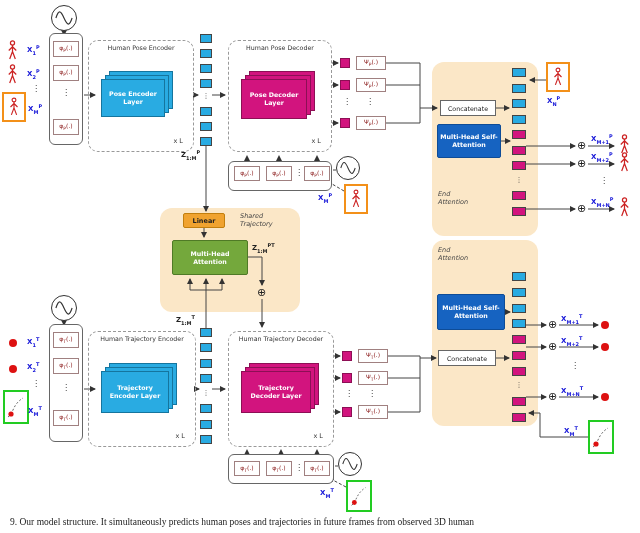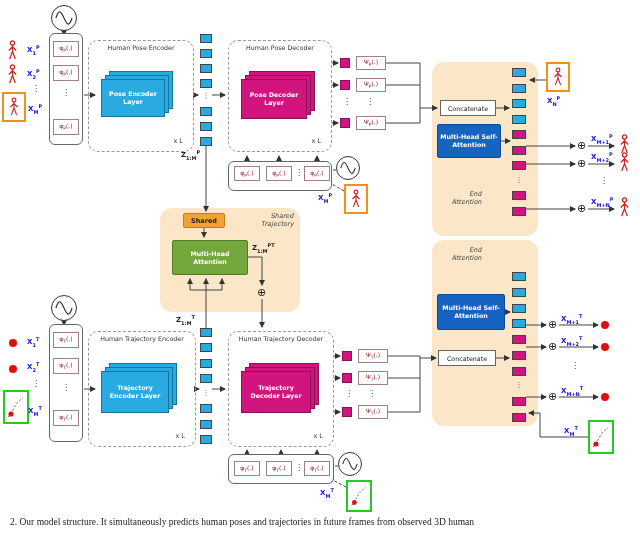--- a/index.html
+++ b/index.html
@@ -27,21 +27,21 @@
   .dec .ly{background:#D2147E;border-color:#8D0F55;}
   .cells{position:absolute;display:flex;flex-direction:column;justify-content:space-between;}
   .cells .c{width:100%;height:9px;border:1px solid #444;}
   .cells .c.cy{background:#29ABE2;}
   .cells .c.mg{background:#D2147E;}
   .cells .c.dd{border:none;background:none;text-align:center;font-size:7px;line-height:1;height:8px;color:#333;}
   .bluebx{position:absolute;background:#1663C1;border:1px solid #0E4C97;color:#fff;font-weight:bold;font-size:6.3px;display:flex;align-items:center;justify-content:center;text-align:center;line-height:1.25;padding:2px;border-radius:2px;}
   .greenbx{position:absolute;background:#74A83C;border:1px solid #4F7A26;color:#fff;font-weight:bold;font-size:6.3px;display:flex;align-items:center;justify-content:center;text-align:center;line-height:1.25;padding:2px;border-radius:2px;}
   .orangebx{position:absolute;background:#F0A330;border:1px solid #C27F0E;color:#222;font-weight:bold;font-size:6.5px;display:flex;align-items:center;justify-content:center;border-radius:2px;}
   .whitebx{position:absolute;background:#fff;border:1px solid #666;font-size:6.3px;color:#222;display:flex;align-items:center;justify-content:center;}
-  .ital{position:absolute;font-style:italic;font-size:6.5px;color:#444;text-align:right;line-height:1.3;}
+  .ital{position:absolute;font-style:italic;font-size:6.5px;color:#444;text-align:left;line-height:1.3;}
   .msq{position:absolute;width:10px;height:10px;background:#D2147E;border:1px solid #8D0F55;}
   .psibx{position:absolute;width:30px;height:14px;background:#fff;border:1px solid #A08080;display:flex;align-items:center;justify-content:center;font-size:6px;color:#8B1A1A;}
   .obox{position:absolute;border:2px solid #F39019;background:#fff;display:flex;align-items:center;justify-content:center;}
   .gbox{position:absolute;border:2px solid #22CC22;background:#fff;display:flex;align-items:center;justify-content:center;}
   .rdot{position:absolute;width:8px;height:8px;border-radius:50%;background:#DD1111;}
   .oplus{position:absolute;font-size:11px;line-height:1;color:#222;}
   .caption{position:absolute;font-family:"Liberation Serif",serif;font-size:9.5px;color:#222;white-space:nowrap;overflow:hidden;}
 </style>
 </head>
 <body>
@@ -304,21 +304,21 @@
   <div class="obox" style="left:344px;top:184px;width:24px;height:30px">
     <svg width="14" height="22" viewBox="0 0 16 22">
         <g stroke="#CC2222" fill="none" stroke-width="1.3">
           <circle cx="8" cy="3" r="2.2"></circle>
           <path d="M8 5v7M8 7l-4 4M8 7l4 4M8 12l-3 8M8 12l3 8"></path>
         </g>
       </svg>
   </div>
 
   <div class="orangebx" style="left:183px;top:213px;width:42px;height:15px">
-      <span>Shared</span>
+      <span>Linear</span>
     </div>
   <div class="ital" style="left:240px;top:212px;width:54px">Shared Trajectory</div>
   <div class="greenbx" style="left:172px;top:240px;width:76px;height:35px">
       <span>Multi-Head Attention</span>
     </div>
   <span class="mlbl" style="left:252px;top:243px"><span>Z</span><sub>1:M</sub><sup>PT</sup></span>
   <span class="oplus" style="left:257px;top:287px">⊕</span>
 
   <div class="osc" style="left:51px;top:295px;width:26px;height:26px">
     <svg width="18" height="14" viewBox="0 0 20 14">
@@ -462,15 +462,15 @@
       </svg>
   </div>
   <span class="mlbl blue" style="left:320px;top:488px"><span>X</span><sub>M</sub><sup>T</sup></span>
   <div class="gbox" style="left:346px;top:480px;width:26px;height:32px">
     <svg width="22" height="26" viewBox="0 0 22 28">
         <path d="M3 24 C9 20 7 12 18 5" stroke="#666" stroke-width="1" stroke-dasharray="2 2" fill="none"></path>
         <circle cx="6" cy="21" r="2.6" fill="#DD1111"></circle>
       </svg>
   </div>
 
-  <div class="caption" style="left:10px;top:517px;width:624px">2. Our model structure. It simultaneously predicts human poses and trajectories in future frames from observed 3D human</div>
+  <div class="caption" style="left:10px;top:517px;width:624px">9. Our model structure. It simultaneously predicts human poses and trajectories in future frames from observed 3D human</div>
 
 </div>
 
 </body></html>

